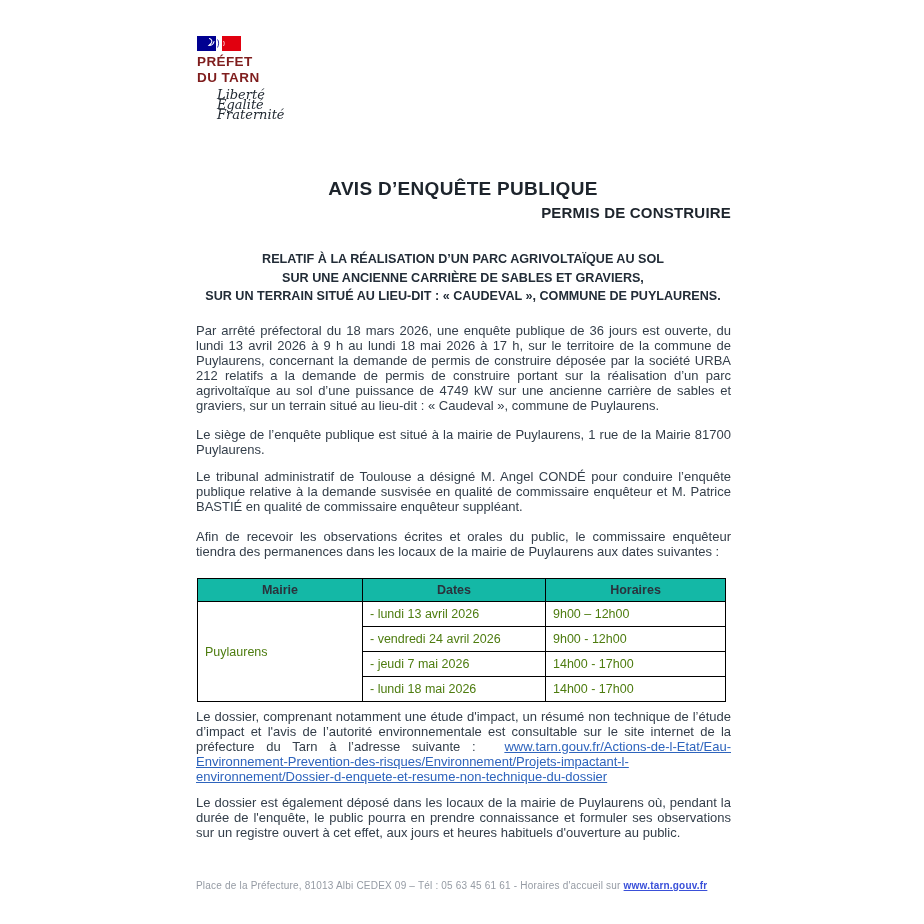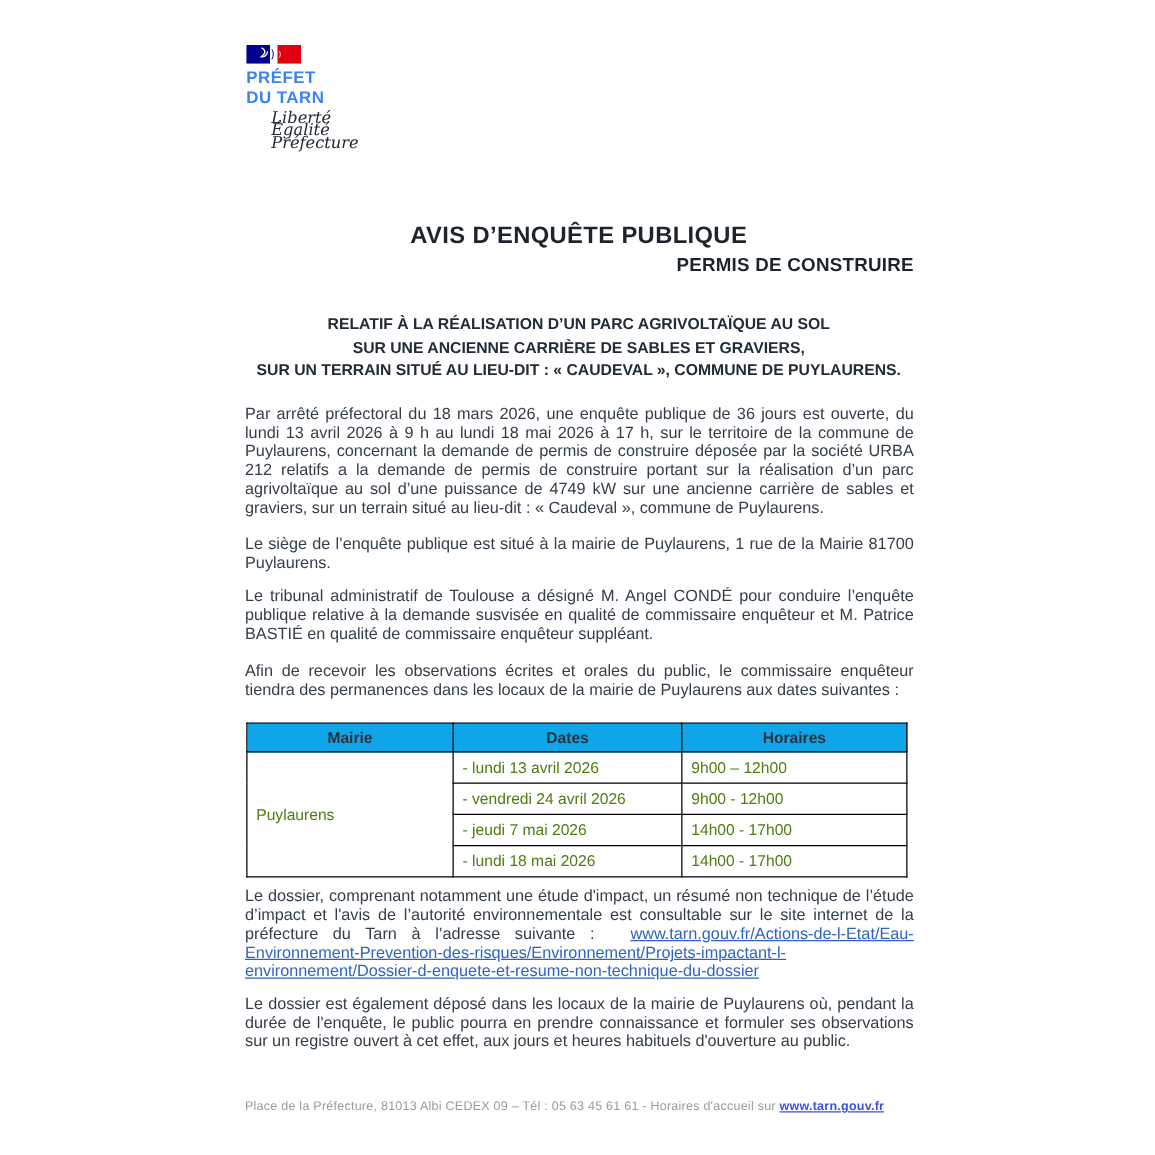--- a/index.html
+++ b/index.html
@@ -13,21 +13,21 @@
   }
 
   
   .logo { position: absolute; left: 197px; top: 36px; color: #1d242c; }
   .flag { display: block; margin-bottom: 3px; }
   .prefet-line {
     font-weight: bold;
     font-size: 13.5px;
     line-height: 15.5px;
     letter-spacing: 0.4px;
-    color: #3b82f6;
+    color: #7f1d1d;
   }
   .motto {
     margin-top: 5px;
     font-family: "DejaVu Serif", serif;
     font-style: italic;
     font-size: 13px;
     line-height: 10px;
     color: #222a33;
     margin-left: 20px;
   }
@@ -69,21 +69,21 @@
   .doc-link { color: #2e64bd; text-decoration: underline; word-break: normal; margin-left: 17px; }
 
   
   .permanences { position: absolute; left: 197px; top: 578px; border-collapse: collapse; }
   .permanences th, .permanences td {
     border: 1px solid #000000;
     font-size: 12.5px;
     color: #4d7c0f;
   }
   .permanences th {
-    background: #0ea5e9;
+    background: #14b8a6;
     font-weight: bold;
     color: #2a333d;
     height: 22px;
     text-align: center;
     padding: 0 6px;
   }
   .permanences td { height: 22px; padding: 1px 7px; text-align: left; vertical-align: middle; }
   .col-mairie { width: 152px; }
   .col-dates  { width: 170px; }
   .col-horaires { width: 167px; }
@@ -108,21 +108,21 @@
       <rect x="25" y="0" width="19" height="15" fill="#e1000f"></rect>
       <path d="M12.5 2.5 C15 3.5 15.5 5.5 14 7.5 L12 9.5 C14.5 9.5 16.5 8 17 5.5" fill="none" stroke="#ffffff" stroke-width="1.1" stroke-linecap="round"></path>
       <path d="M20.5 3.5 C22 5 22 9 20.5 11.5" fill="none" stroke="#000091" stroke-width="0.8"></path>
       <path d="M26.5 5 C27.5 6.5 27.5 8.5 26.5 10" fill="none" stroke="#ffffff" stroke-width="0.8"></path>
     </svg>
     <div class="prefet-line">PRÉFET</div>
     <div class="prefet-line">DU TARN</div>
     <div class="motto">
       <div>Liberté</div>
       <div>Égalité</div>
-      <div>Préfecture</div>
+      <div>Fraternité</div>
     </div>
   </div>
 
   <h1 class="title">AVIS D’ENQUÊTE PUBLIQUE</h1>
   <h2 class="subtitle">PERMIS DE CONSTRUIRE</h2>
 
   <div class="subject">
     <div>RELATIF À LA RÉALISATION D’UN PARC AGRIVOLTAÏQUE AU SOL</div>
     <div>SUR UNE ANCIENNE CARRIÈRE DE SABLES ET GRAVIERS,</div>
     <div>SUR UN TERRAIN SITUÉ AU LIEU-DIT : « CAUDEVAL », COMMUNE DE  PUYLAURENS.</div>

